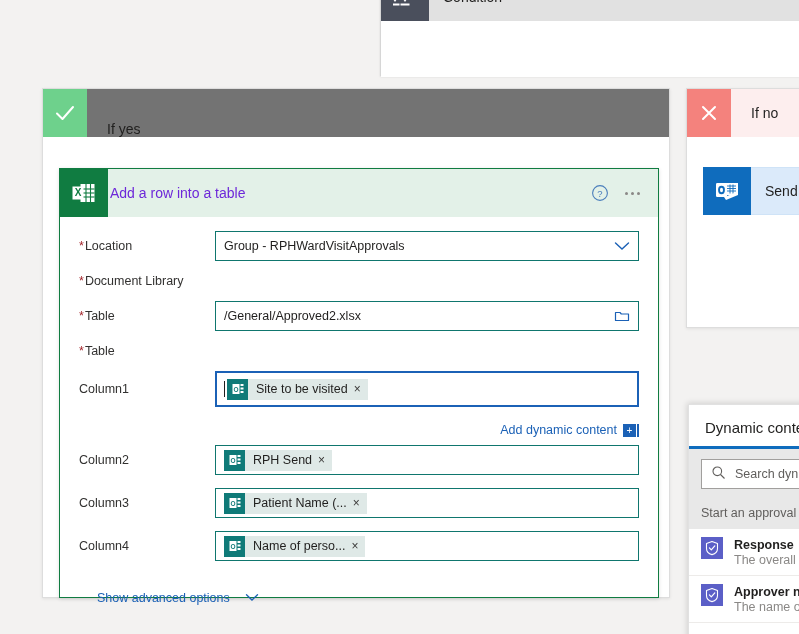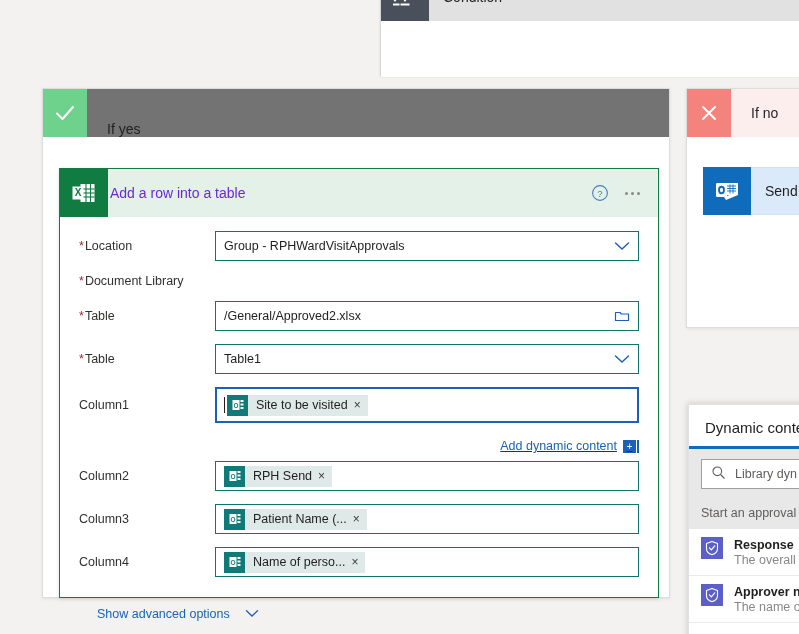--- a/index.html
+++ b/index.html
@@ -140,21 +140,20 @@
   .token-ico {
     width: 21px; height: 21px; background: #0f7a78;
     display: flex; align-items: center; justify-content: center; flex: 0 0 21px;
   }
   .token-txt { padding: 0 6px 0 8px; white-space: nowrap; }
   .token-x { padding-right: 7px; color: #3b3a39; font-size: 12px; cursor: pointer; line-height: 1; }
 
   .adc-row {
     display: flex; justify-content: flex-end; align-items: center;
     margin: -8px 0 8px 0;
-    text-decoration: underline;
   }
   .adc-link {
     font-size: 12.5px; color: #1b61b6; cursor: pointer;
     margin-right: 6px;
   }
   .adc-plus {
     width: 13px; height: 13px; background: #1b61b6; color: #fff;
     font-size: 10px; line-height: 13px; text-align: center;
     display: inline-block; margin-right: 1px;
   }
@@ -322,28 +321,20 @@
           <span class="folder">
             <svg width="16" height="14" viewBox="0 0 16 14">
               <path d="M1.5 11.5 L1.5 3.5 L6 3.5 L7.3 5 L14.5 5 L14.5 11.5 Z" fill="none" stroke="#1b61b6" stroke-width="1.2" stroke-linejoin="round"></path>
             </svg>
           </span>
         </div>
       </div>
 
       <div class="frow">
         <div class="flabel"><span class="req">*</span><span>Table</span></div>
-        <div class="fctl">
-          <span class="fval">Table1</span>
-          <span class="chev">
-            <svg width="16" height="10" viewBox="0 0 16 10">
-                <path d="M1.5 2 L8 8 L14.5 2" stroke="#1b61b6" stroke-width="1.4" fill="none" stroke-linecap="round"></path>
-              </svg>
-          </span>
-        </div>
       </div>
 
       <div class="frow" style="margin-bottom:24px;">
         <div class="flabel">Column1</div>
         <div class="fctl focused">
           <span class="caret"></span>
           <span class="token">
             <span class="token-ico">
               <svg width="14" height="14" viewBox="0 0 14 14">
                 <rect x="1.5" y="2" width="7" height="10" fill="#ffffff"></rect>
@@ -440,21 +431,21 @@
     <div class="dyn-head">Dynamic content</div>
     <div class="dyn-underline"></div>
     <div class="dyn-searchwrap">
       <div class="dyn-search">
         <span>
           <svg width="15" height="15" viewBox="0 0 15 15">
             <circle cx="6.3" cy="6.3" r="4.3" fill="none" stroke="#605e5c" stroke-width="1.1"></circle>
             <line x1="9.5" y1="9.5" x2="13.5" y2="13.5" stroke="#605e5c" stroke-width="1.1"></line>
           </svg>
         </span>
-        <span>Library dyn</span>
+        <span>Search dyn</span>
       </div>
     </div>
     <div class="dyn-group">Start an approval</div>
 
     <div class="dyn-item">
       <span class="dyn-ico">
         <svg width="16" height="16" viewBox="0 0 16 16">
           <path d="M8 1.5 L13.5 3.6 L13.5 8.4 C13.5 11.6 11 13.8 8 14.6 C5 13.8 2.5 11.6 2.5 8.4 L2.5 3.6 Z" fill="none" stroke="#ffffff" stroke-width="1.1" stroke-linejoin="round"></path>
           <path d="M5.4 7.9 L7.3 9.8 L10.8 5.9" fill="none" stroke="#ffffff" stroke-width="1.2" stroke-linecap="round" stroke-linejoin="round"></path>
         </svg>

